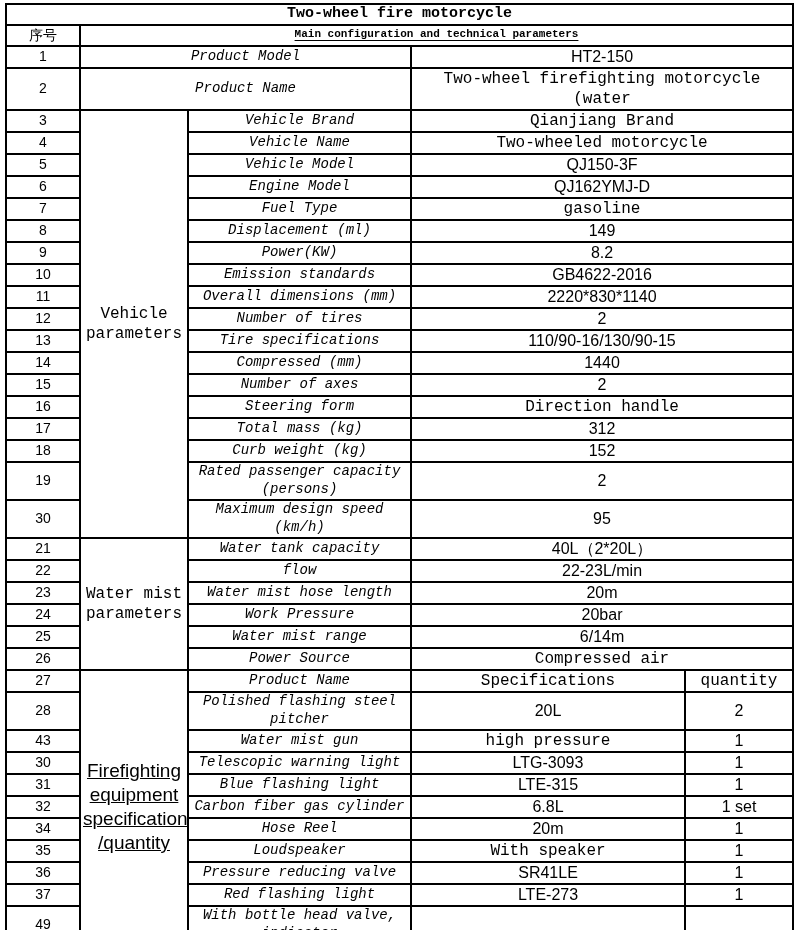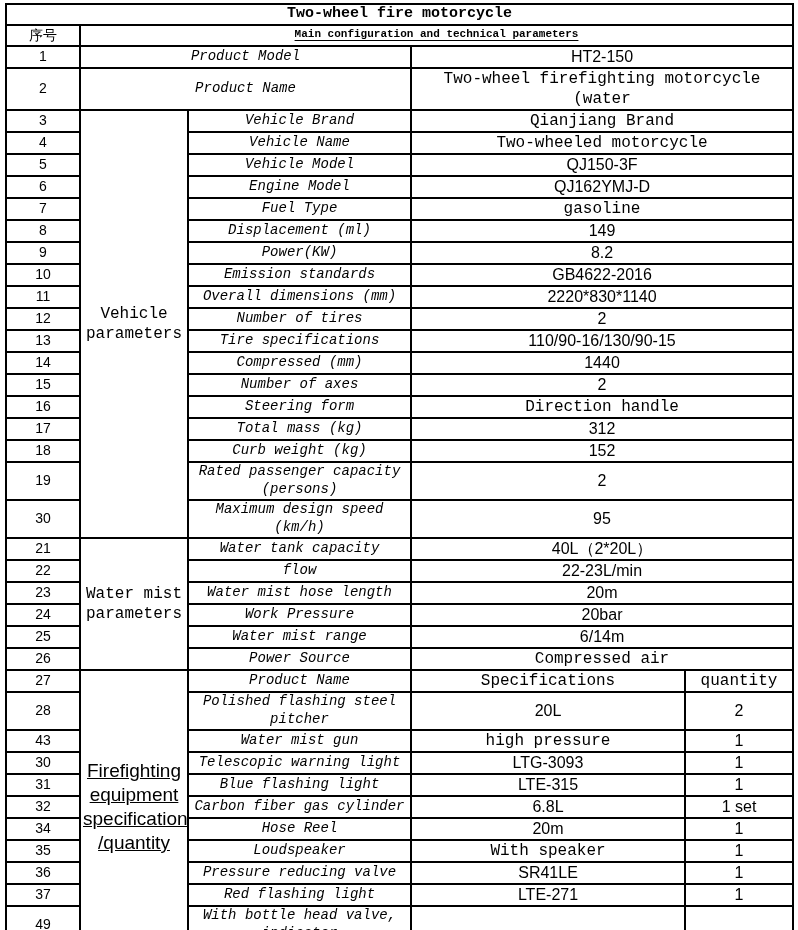--- a/index.html
+++ b/index.html
@@ -258,21 +258,21 @@
       </tr>
       <tr>
         <td class="sans num">36</td>
         <td class="mono label">Pressure reducing valve</td>
         <td class="sans val-sans value">SR41LE</td>
         <td class="sans val-sans qty">1</td>
       </tr>
       <tr>
         <td class="sans num">37</td>
         <td class="mono label">Red flashing light</td>
-        <td class="sans val-sans value">LTE-271</td>
+        <td class="sans val-sans value">LTE-273</td>
         <td class="sans val-sans qty">1</td>
       </tr>
       <tr class="tall">
         <td class="sans num">49</td>
         <td class="mono label">With bottle head valve, indicator</td>
         <td class="sans val-sans value"></td>
         <td class="sans val-sans qty"></td>
       </tr>
     </tbody>
 </table>

